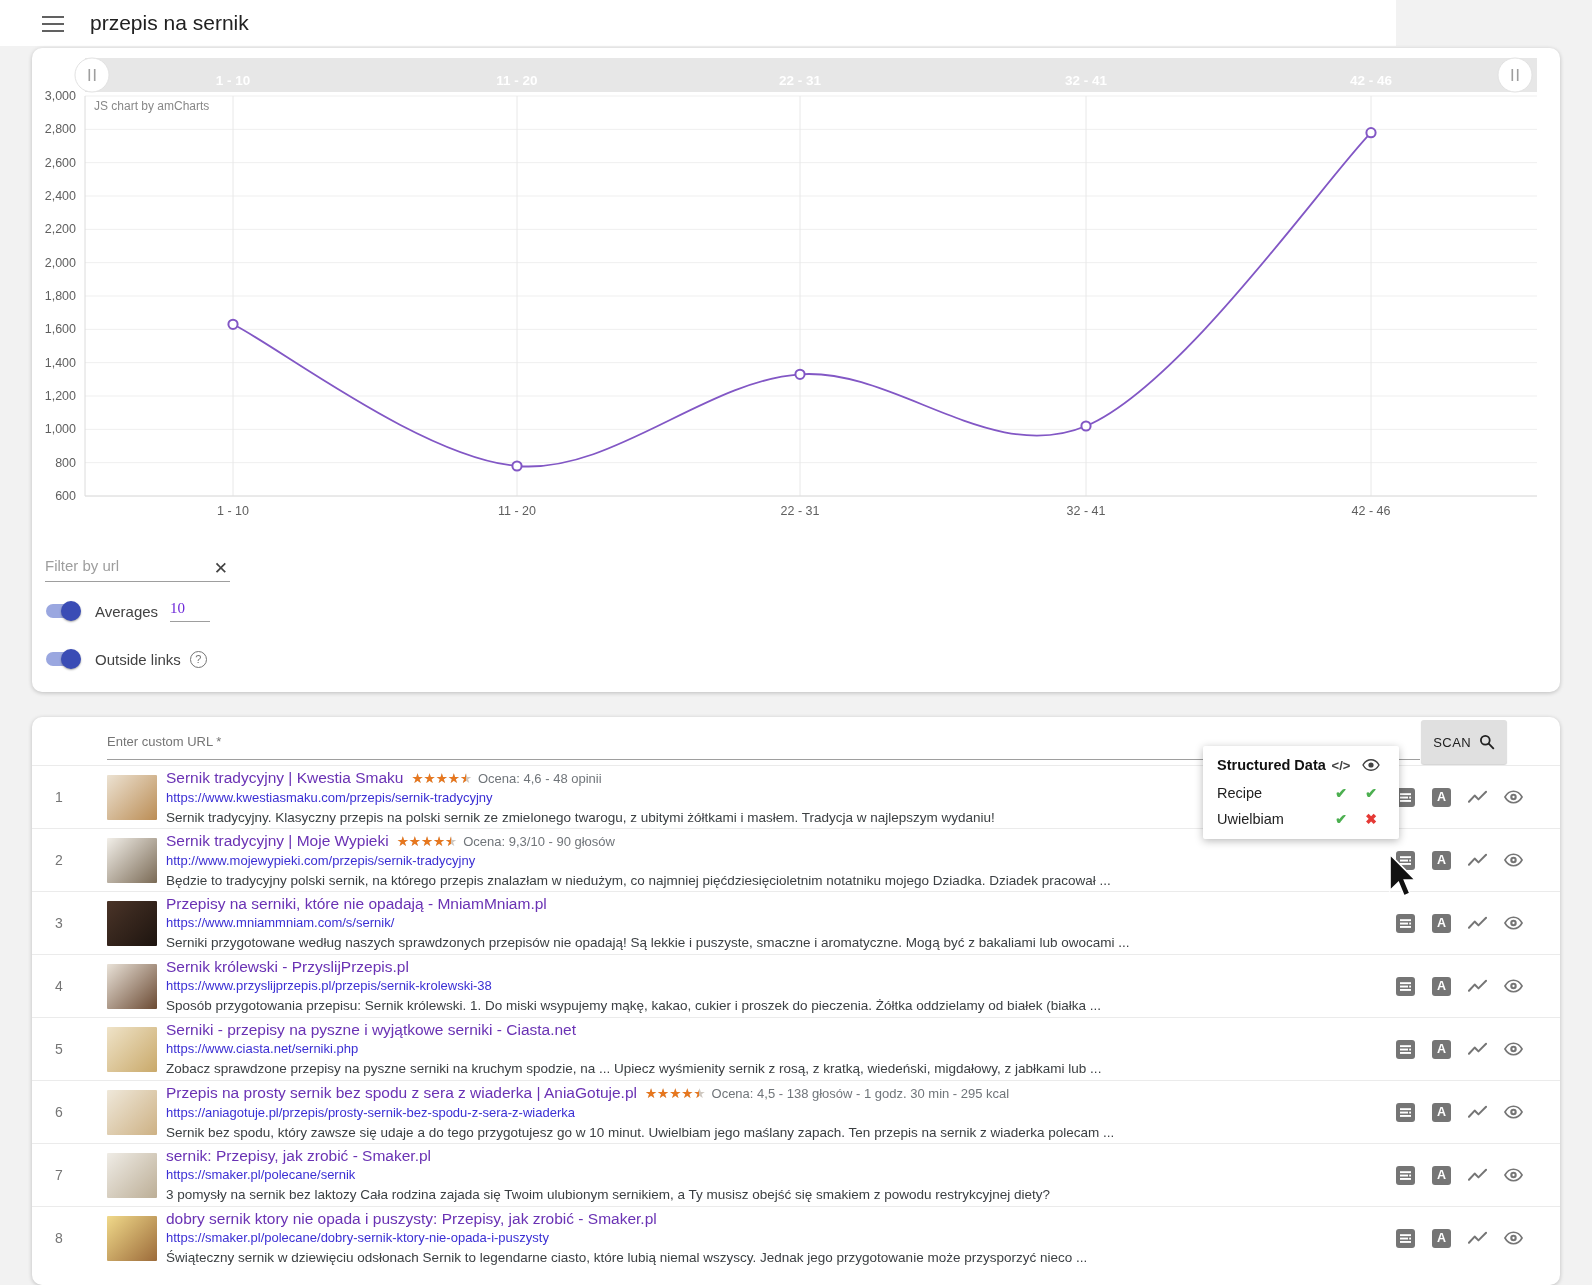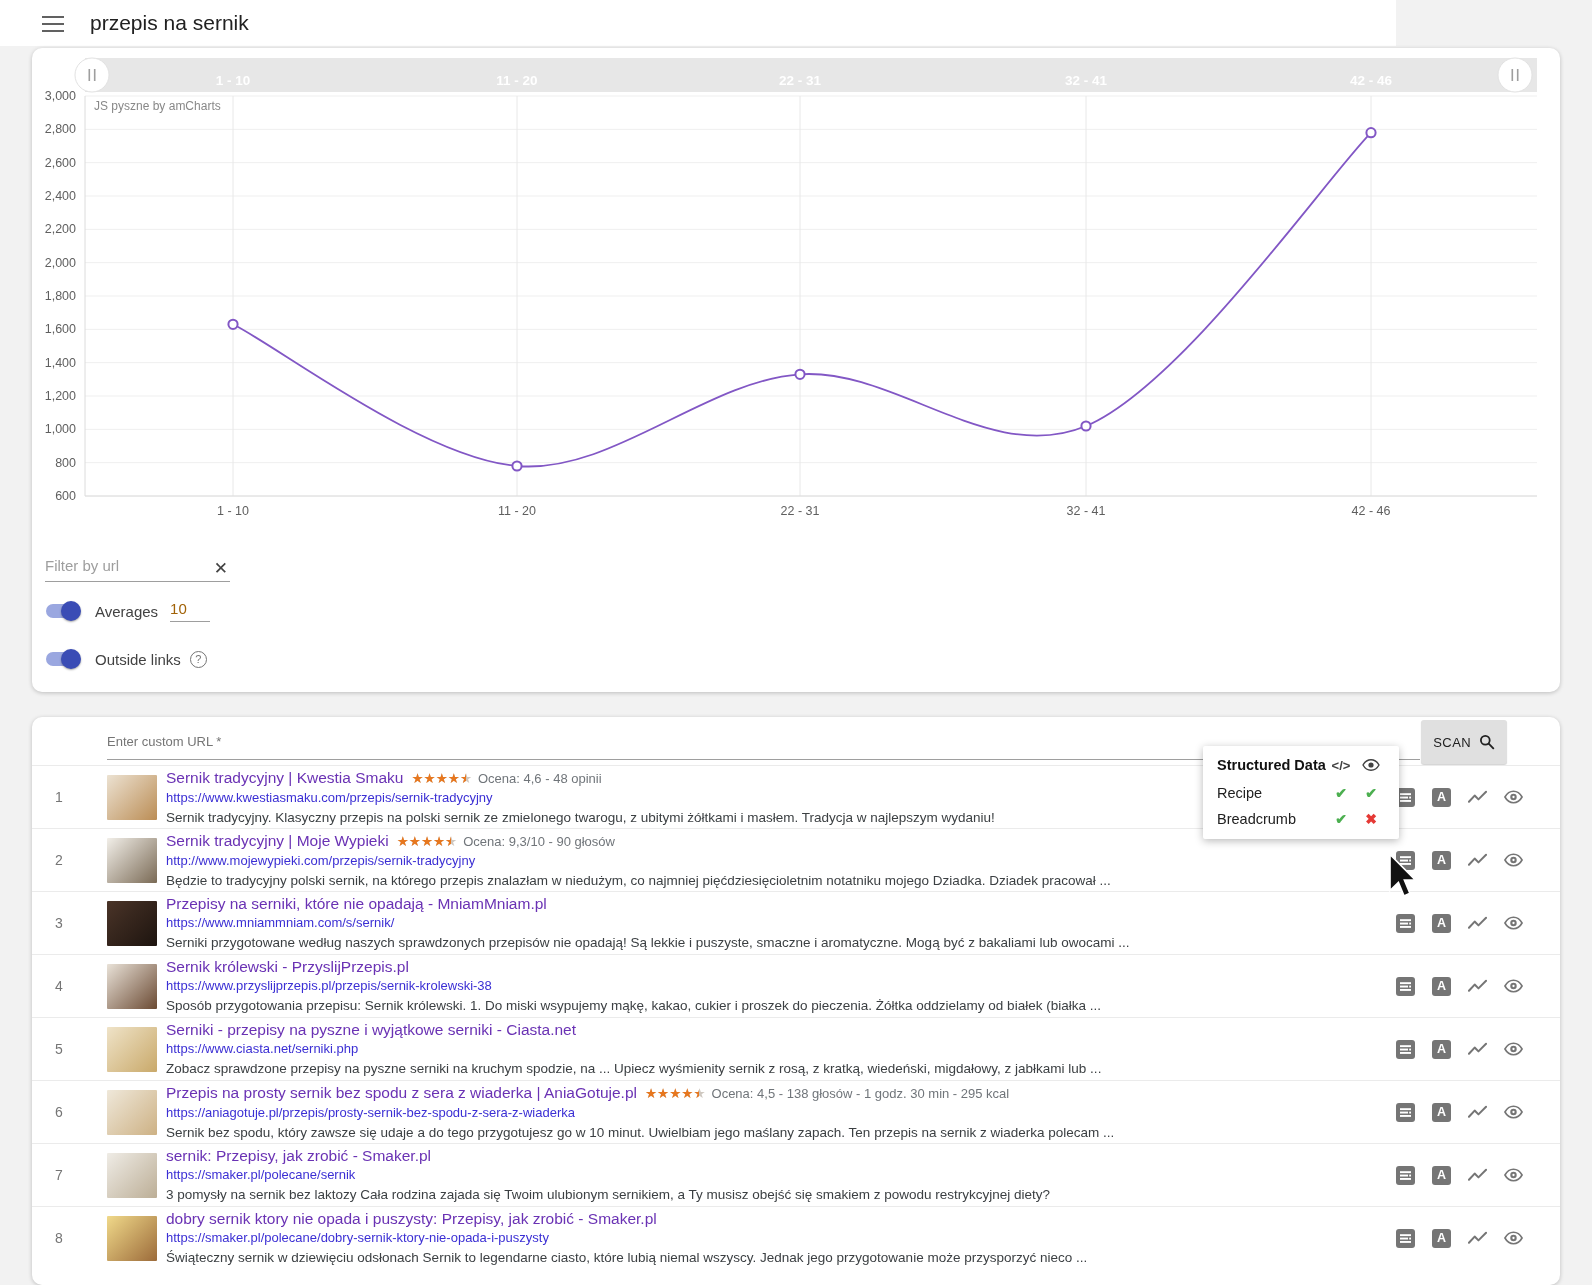--- a/index.html
+++ b/index.html
@@ -44,22 +44,22 @@
   .toggle-row { position:absolute; left:13px; display:flex; align-items:center; height:24px; }
   .toggle-row.avg { top:551px; }
   .toggle-row.out { top:599px; }
   .switch { position:relative; width:36px; height:20px; cursor:pointer; flex:0 0 36px; }
   .switch .track { position:absolute; left:1px; top:3px; width:34px; height:14px; border-radius:7px; background:#9aa7e0; }
   .switch .knob  { position:absolute; right:0; top:0; width:20px; height:20px; border-radius:50%;
                    background:#3a4cb5; box-shadow:0 1px 2px rgba(0,0,0,.35); }
   .toggle-label { margin-left:14px; font-size:15px; color:#424242; }
   .avg-value {
     width:40px; margin-left:12px; border:none; outline:none; border-bottom:1px solid #9e9e9e;
-    font-size:15px; color:#a16207; padding-bottom:4px; background:transparent;
-    font-family:Liberation Sans, sans-serif;
+    font-size:15px; color:#6d28d9; padding-bottom:4px; background:transparent;
+    font-family:Liberation Serif, serif;
   }
   .help-circle {
     margin-left:9px; width:17px; height:17px; border:1.5px solid #757575; border-radius:50%;
     color:#757575; font-size:11px; display:flex; align-items:center; justify-content:center; cursor:pointer;
   }
 
   
   .url-input-wrap { position:absolute; left:75px; top:8px; width:1313px; }
   .url-input-wrap input {
     width:100%; border:none; outline:none; border-bottom:1px solid #9e9e9e;
@@ -171,21 +171,21 @@
       <circle cx="768" cy="326.3" r="4.6" fill="#fff" stroke="#8257c5" stroke-width="2"></circle>
       <circle cx="1054" cy="378.0" r="4.6" fill="#fff" stroke="#8257c5" stroke-width="2"></circle>
       <circle cx="1339" cy="84.7" r="4.6" fill="#fff" stroke="#8257c5" stroke-width="2"></circle>
       <circle cx="60" cy="27" r="17" fill="#fff" stroke="#e2e2e2" stroke-width="1"></circle>
       <rect x="56.5" y="21" width="1.6" height="12" fill="#9e9e9e"></rect>
       <rect x="61.9" y="21" width="1.6" height="12" fill="#9e9e9e"></rect>
       <circle cx="1483" cy="27" r="17" fill="#fff" stroke="#e2e2e2" stroke-width="1"></circle>
       <rect x="1479.5" y="21" width="1.6" height="12" fill="#9e9e9e"></rect>
       <rect x="1484.9" y="21" width="1.6" height="12" fill="#9e9e9e"></rect>
     </svg>
-  <div class="chart-credit">JS pyszne by amCharts</div>
+  <div class="chart-credit">JS chart by amCharts</div>
 
   <div class="filter-box">
     <input type="text" placeholder="Filter by url" style="">
     <span class="clear-x">✕</span>
   </div>
 
   <div class="toggle-row avg">
     <span class="switch">
         <span class="track"></span>
         <span class="knob"></span>
@@ -509,21 +509,21 @@
         </svg>
       </span>
     </div>
     <div id="sd-rows">
         <div class="sd-row">
           <span class="sd-label">Recipe</span>
           <span class="sd-mark" style="color: rgb(76, 175, 80);">✔</span>
           <span class="sd-mark" style="color: rgb(76, 175, 80);">✔</span>
         </div>
         <div class="sd-row">
-          <span class="sd-label">Breadcrumb</span>
+          <span class="sd-label">Uwielbiam</span>
           <span class="sd-mark" style="color: rgb(76, 175, 80);">✔</span>
           <span class="sd-mark" style="color: rgb(229, 57, 53);">✖</span>
         </div>
       </div>
   </div>
 
   <svg class="cursor-svg" width="30" height="48" viewBox="0 0 20 32">
     <path d="M2 1 L2 25 L7.6 19.6 L11.3 28.6 L15.3 26.9 L11.6 18.1 L19 18.1 Z" fill="#111" stroke="#fff" stroke-width="1.1"></path>
   </svg>
 </div>

